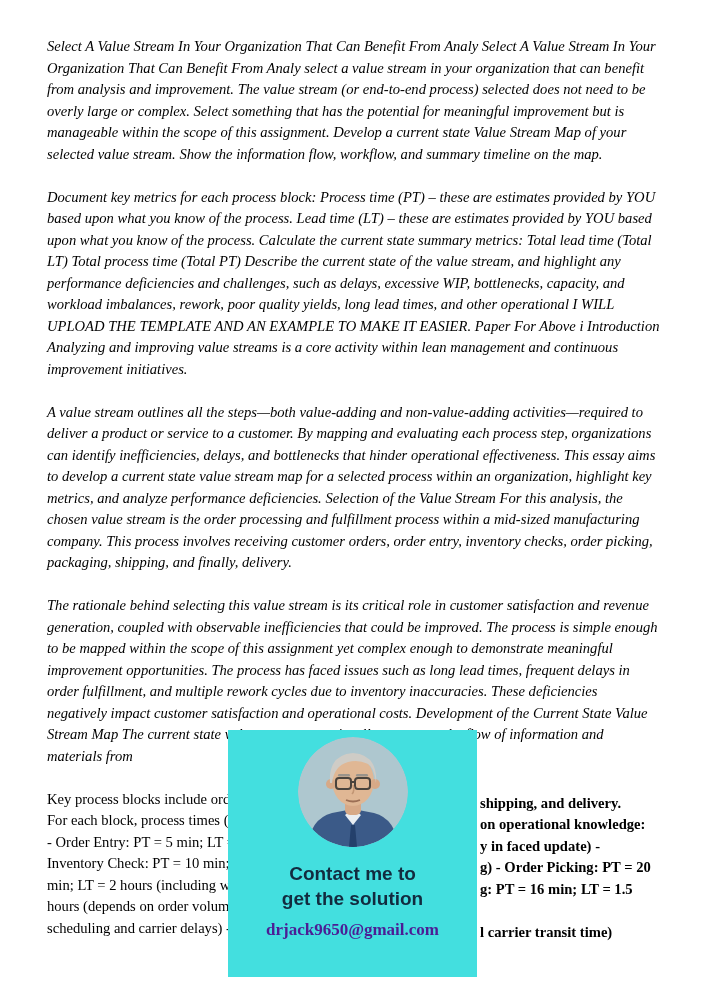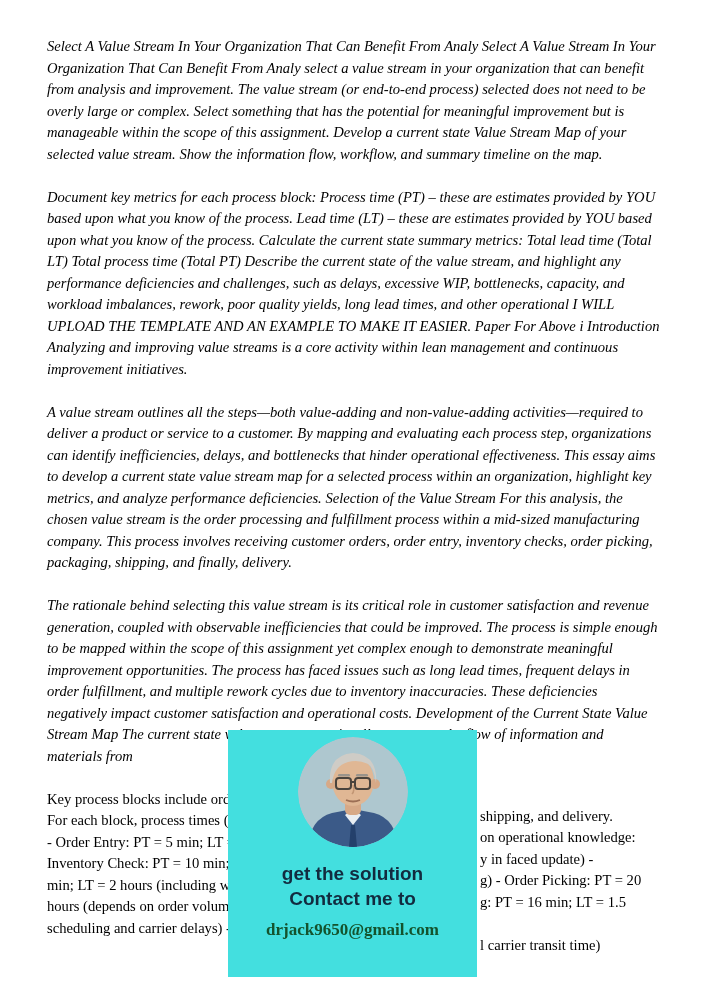--- a/index.html
+++ b/index.html
@@ -21,21 +21,21 @@
     text-align:left;
   }
   .doc p { margin:0 0 21.5px 0;font-style:italic; }
   .obscured .line {
     position:relative;
     height:21.5px;
     white-space:nowrap;
   }
   .obscured .frag-right {
     position:absolute;
-    left:433px; top:17px;
+    left:433px; top:4px;font-weight:bold;
   }
   .overlay-card {
     position:absolute;
     left:228px; top:730px;
     width:249px; height:247px;
     background:#43DFDF;
     display:flex;
     flex-direction:column;
     align-items:center;
   }
@@ -53,21 +53,21 @@
     font-size:19px;
     line-height:25px;
     color:#122B3F;
     text-align:center;
   }
   .email {
     margin-top:9px;
     font-family:"Liberation Serif", serif;
     font-weight:bold;
     font-size:17px;
-    color:#14532d;
+    color:#4c1d95;
     text-align:center;
   }
 </style>
 </head>
 <body>
 
 <div class="page">
 
   <div class="doc">
     <p>Select A Value Stream In Your Organization That Can Benefit From Analy Select A Value Stream In Your Organization That Can Benefit From Analy select a value stream in your organization that can benefit from analysis and improvement. The value stream (or end-to-end process) selected does not need to be overly large or complex. Select something that has the potential for meaningful improvement but is manageable within the scope of this assignment. Develop a current state Value Stream Map of your selected value stream. Show the information flow, workflow, and summary timeline on the map.</p>
@@ -136,19 +136,19 @@
           <rect x="38" y="41" width="15" height="11" rx="3" fill="none" stroke="#4a433c" stroke-width="2"></rect>
           <rect x="57" y="41" width="15" height="11" rx="3" fill="none" stroke="#4a433c" stroke-width="2"></rect>
           <line x1="53" y1="45" x2="57" y2="45" stroke="#4a433c" stroke-width="2"></line>
 
           <path d="M55 48 Q57 54 54 57" fill="none" stroke="#c29674" stroke-width="1.6"></path>
           <path d="M48 63 Q55 66 62 63" fill="none" stroke="#9c6f55" stroke-width="1.8"></path>
         </g>
       </svg>
     </div>
     <div class="headline">
+      <div>Contact me to</div>
       <div>get the solution</div>
-      <div>Contact me to</div>
     </div>
     <div class="email">drjack9650@gmail.com</div>
   </div>
 
 </div>
 
 </body></html>

